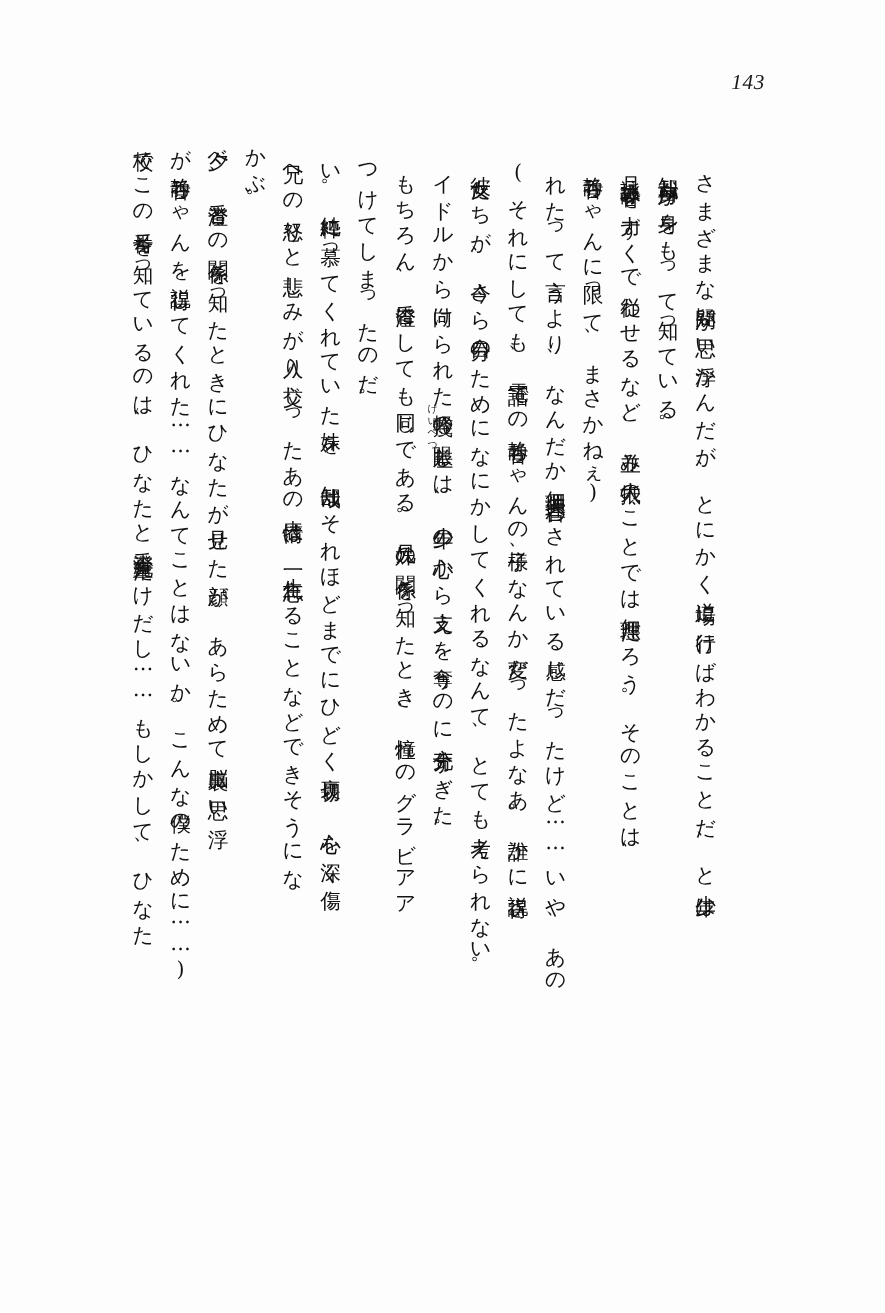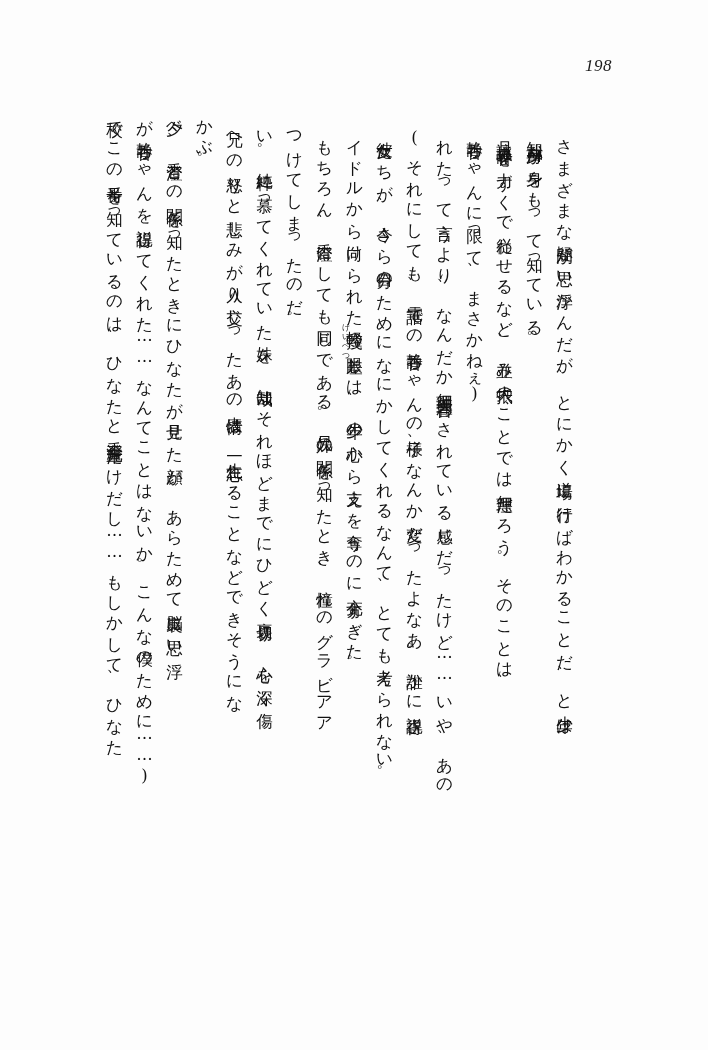--- a/index.html
+++ b/index.html
@@ -77,21 +77,21 @@
     font-size: 8px;
     letter-spacing: 1px;
     color: #222;
   }
 </style>
 </head>
 <body>
 
 <div class="page">
 
-  <div class="page-number">198</div>
+  <div class="page-number">143</div>
 
   <div class="text-block">
     <div class="col">校でこの番号を知っているのは、ひなたと香澄先輩だけだし……もしかして、ひなた</div>
     <div class="col">が静香ちゃんを説得してくれた……なんてことはないか。こんな僕のために……)</div>
     <div class="col">夕べ、香澄との関係を知ったときにひなたが見せた顔が、あらためて脳裏に思い浮</div>
     <div class="col">かぶ。</div>
     <div class="col indent-sm">兄への怒りと悲しみが入り交じったあの表情は、一生忘れることなどできそうにな</div>
     <div class="col indent-sm">い。純粋に慕ってくれていた妹を、知哉はそれほどまでにひどく裏切り、心を深く傷</div>
     <div class="col indent-sm">つけてしまったのだ。</div>
     <div class="col indent-md">もちろん、香澄にしても同じである。兄妹の関係を知ったとき、憧れのグラビアア</div>

